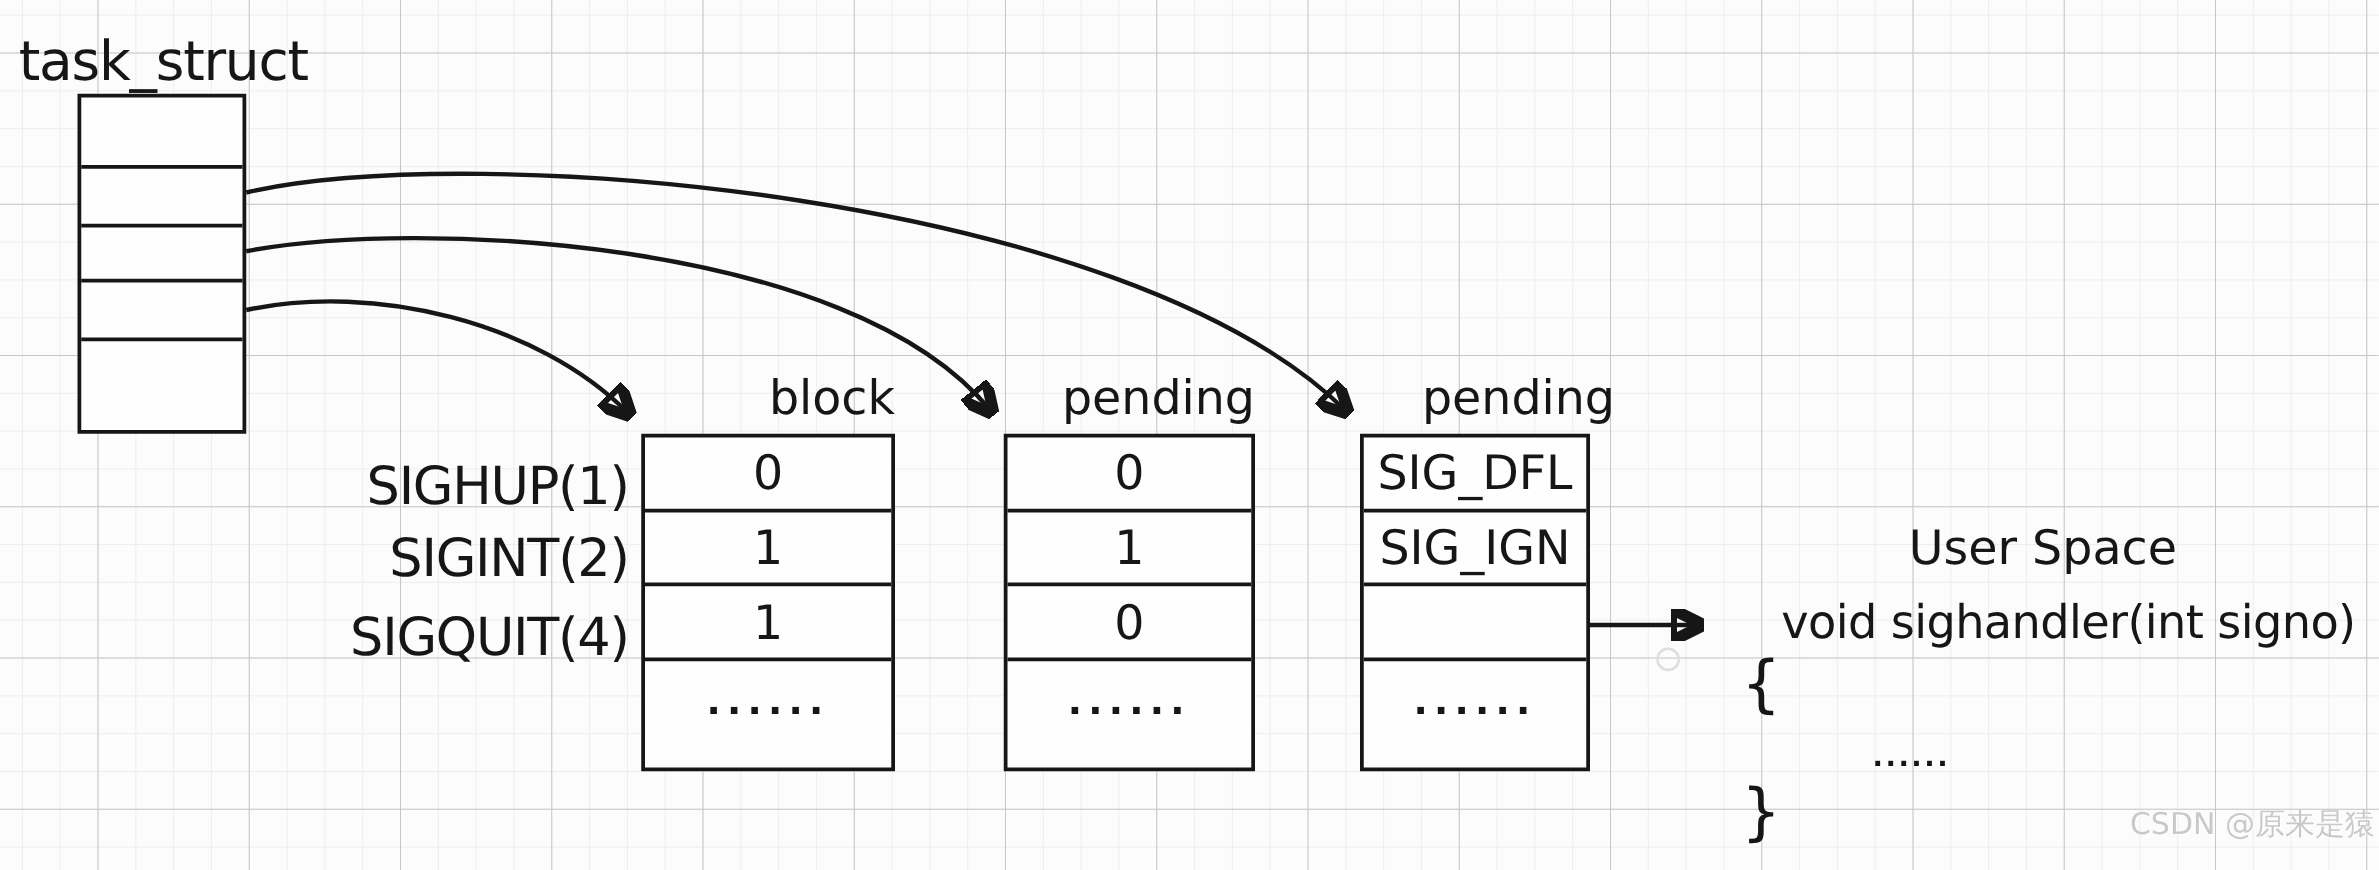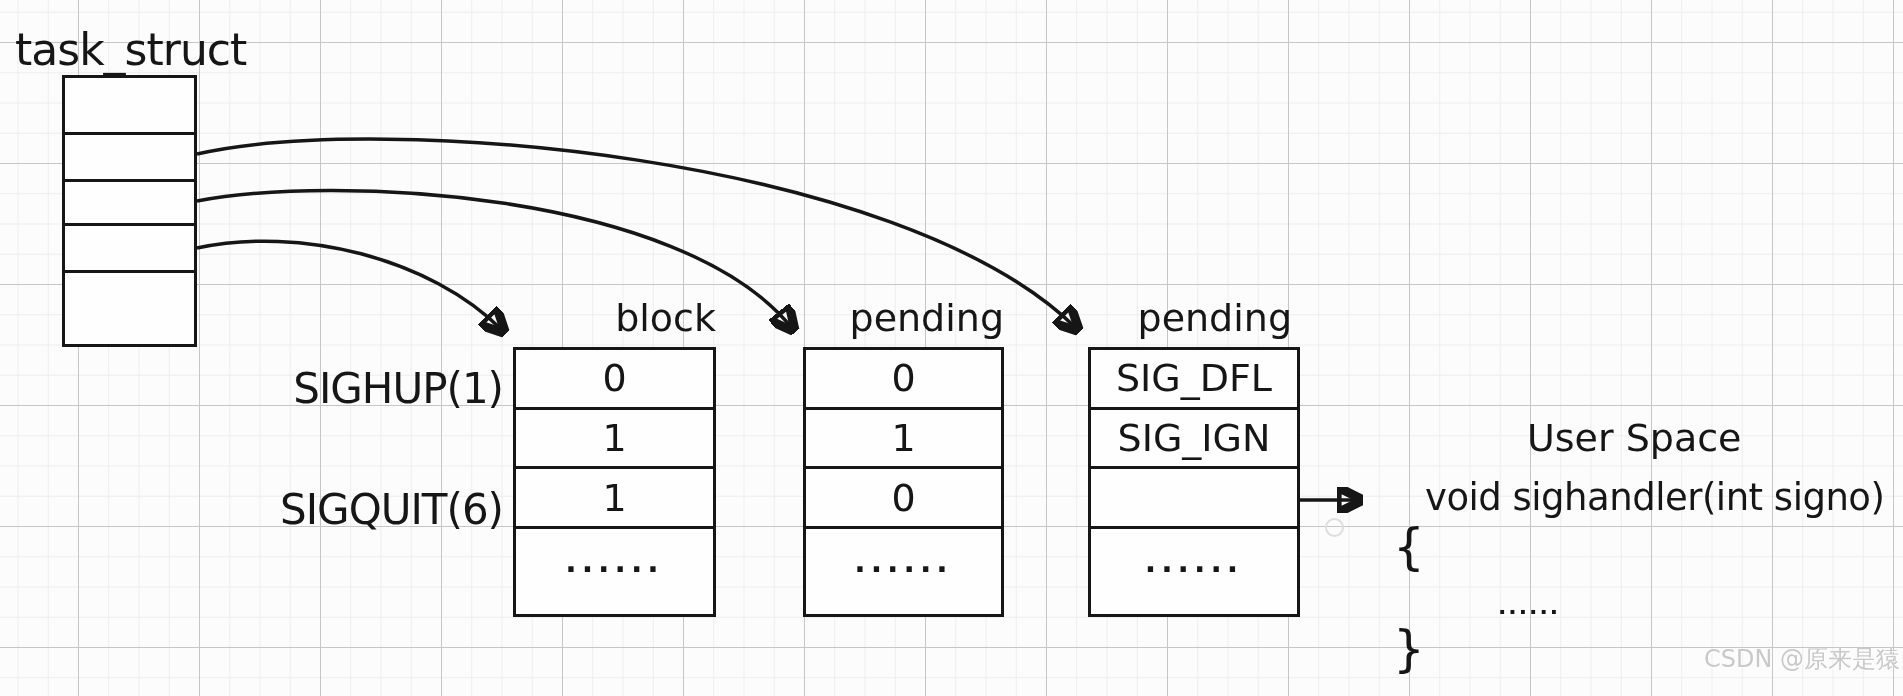--- a/index.html
+++ b/index.html
@@ -99,21 +99,21 @@
     top: 347px;
     height: 270px;
     border: 3px solid #161616;
     background: #fefefe;
     box-sizing: border-box;
     display: flex;
     flex-direction: column;
   }
   .sig-table.t-block   { left: 513px;  width: 203px; }
   .sig-table.t-pending { left: 803px;  width: 201px; }
-  .sig-table.t-handler { left: 1088px; width: 212px; }
+  .sig-table.t-handler { left: 1088px; width: 184px; }
 
   .sig-cell {
     flex: 60;
     border-bottom: 3px solid #161616;
     display: flex;
     align-items: center;
     justify-content: center;
     font-size: 38px;
   }
   .sig-cell:last-child { flex: 90; border-bottom: none; }
@@ -196,21 +196,22 @@
         <path d="M0,0 L10,5 L0,10 z" fill="#161616" stroke="none"></path>
       </marker>
     </defs>
     <path d="M 197 154 C 380 112 900 155 1076 328" marker-end="url(#ah)"></path>
     <path d="M 197 201 C 330 175 680 190 792 328" marker-end="url(#ah)"></path>
     <path d="M 197 248 C 300 226 430 258 502 330" marker-end="url(#ah)"></path>
     <path d="M 1227 500 L 1358 500" marker-end="url(#ah)"></path>
   </svg>
 
   <div class="sig-label r1">SIGHUP(1)</div>
-  <div class="sig-label r3">SIGQUIT(6)</div>
+  <div class="sig-label r2">SIGINT(2)</div>
+  <div class="sig-label r3">SIGQUIT(4)</div>
 
   <div class="tbl-header h-block">block</div>
   <div class="tbl-header h-pending">pending</div>
   <div class="tbl-header h-handler">pending</div>
 
   <div class="sig-table t-block">
     <div class="sig-cell">0</div>
     <div class="sig-cell">1</div>
     <div class="sig-cell">1</div>
     <div class="sig-cell dots">

